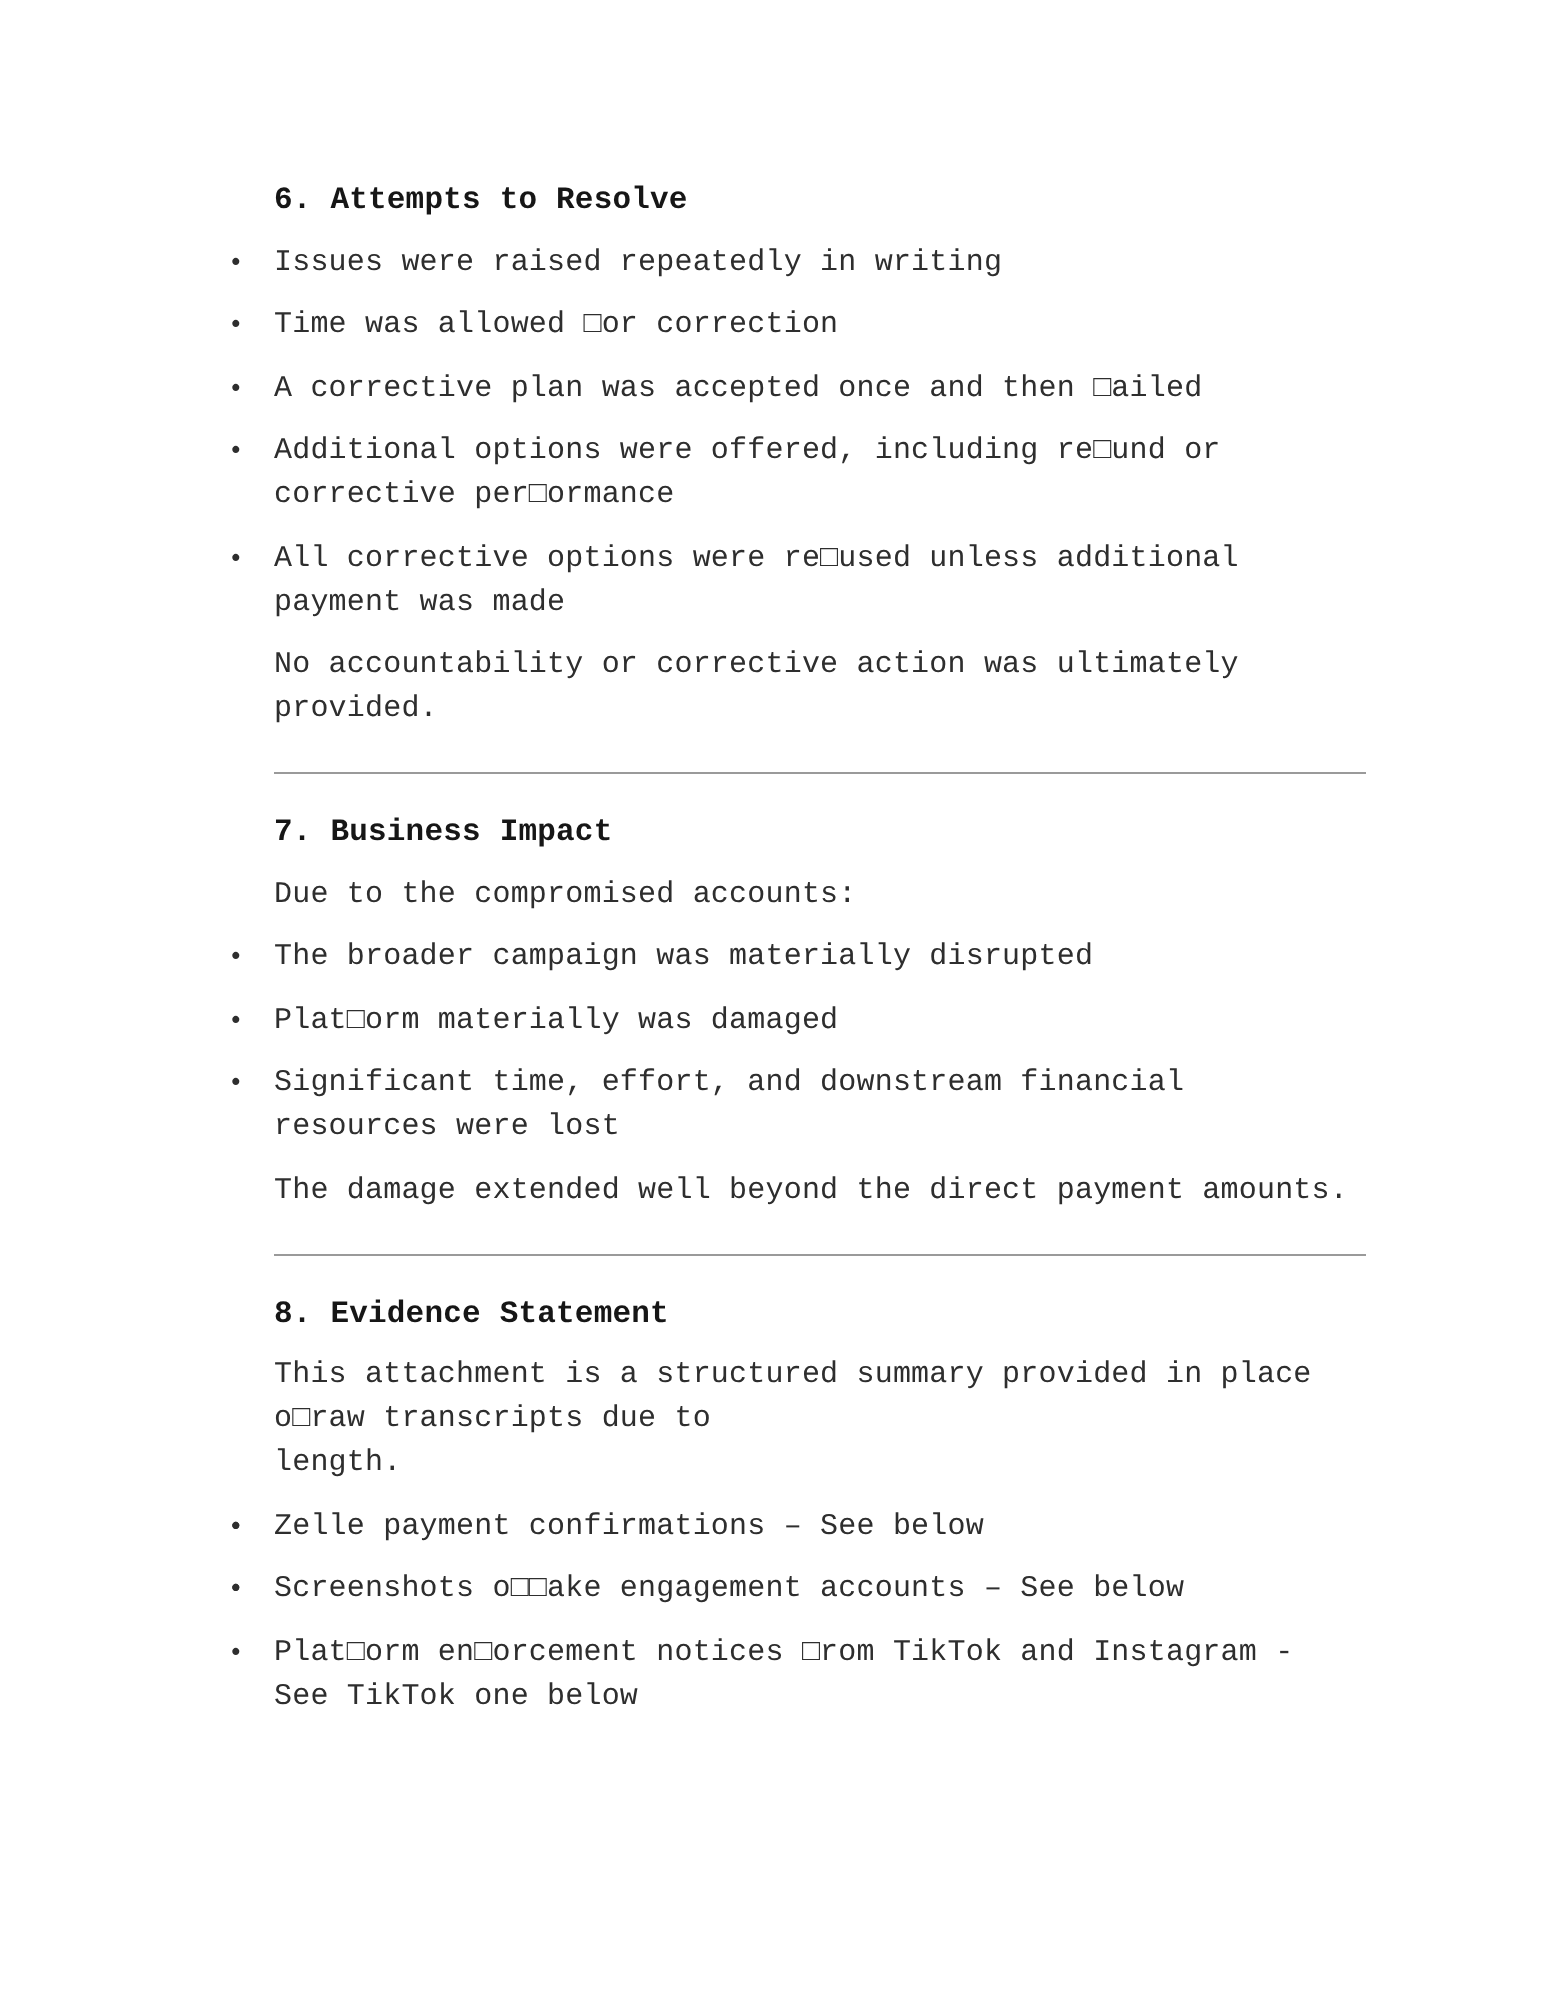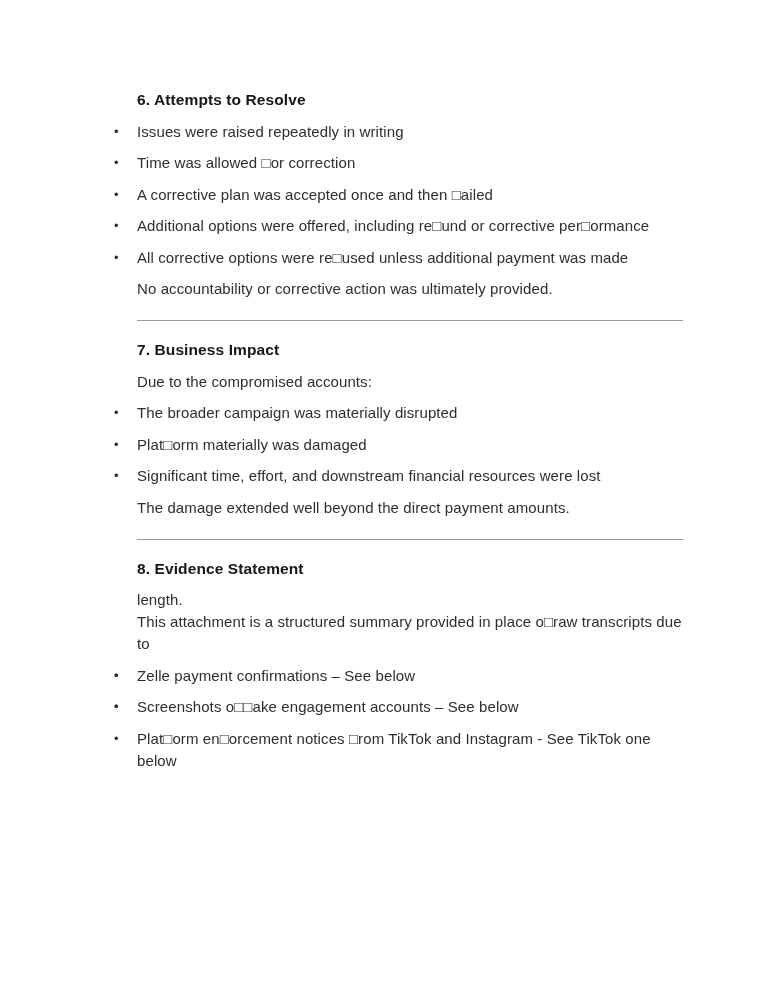--- a/index.html
+++ b/index.html
@@ -6,20 +6,21 @@
   body {
     background: #ffffff;
     font-family: "Liberation Sans", "DejaVu Sans", sans-serif;
   }
   .page {
     position: relative;
     width: 773px;
     height: 1000px;
     background: #ffffff;
     overflow: hidden;
+    font-family: Liberation Mono, monospace;
   }
   .content {
     position: absolute;
     left: 137px;
     top: 89px;
     width: 546px;
     font-size: 15px;
     line-height: 22px;
     color: #2e2e2e;
     letter-spacing: 0.1px;
@@ -89,22 +90,22 @@
         <li><span class="bullet-dot">•</span><span>Significant time, effort, and downstream financial resources were lost</span></li>
       </ul>
       <div class="para">The damage extended well beyond the direct payment amounts.</div>
     </div>
 
     <hr class="divider">
 
     <div>
       <div class="heading">8. Evidence Statement</div>
       <div class="para">
+        <span class="line">This attachment is a structured summary provided in place o□raw transcripts due to</span>
         <span class="line">length.</span>
-        <span class="line">This attachment is a structured summary provided in place o□raw transcripts due to</span>
       </div>
       <ul class="bullets">
         <li><span class="bullet-dot">•</span></li>
         <li><span class="bullet-dot">•</span><span>Zelle payment confirmations – See below</span></li>
         <li><span class="bullet-dot">•</span></li>
         <li><span class="bullet-dot">•</span><span>Screenshots o□□ake engagement accounts – See below</span></li>
         <li><span class="bullet-dot">•</span><span>Plat□orm en□orcement notices □rom TikTok and Instagram - See TikTok one below</span></li>
       </ul>
     </div>
 

